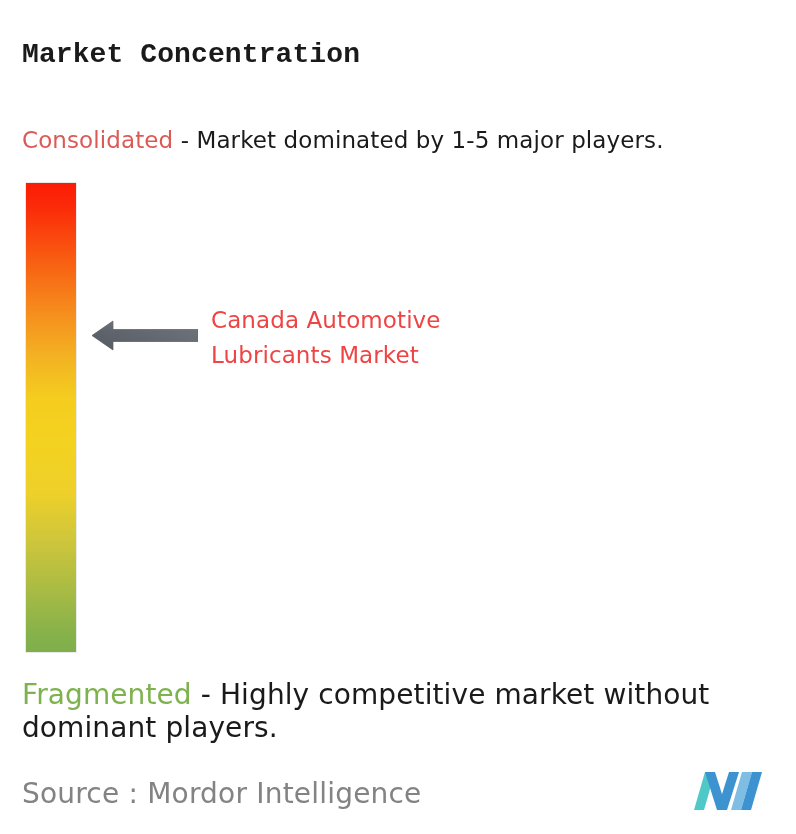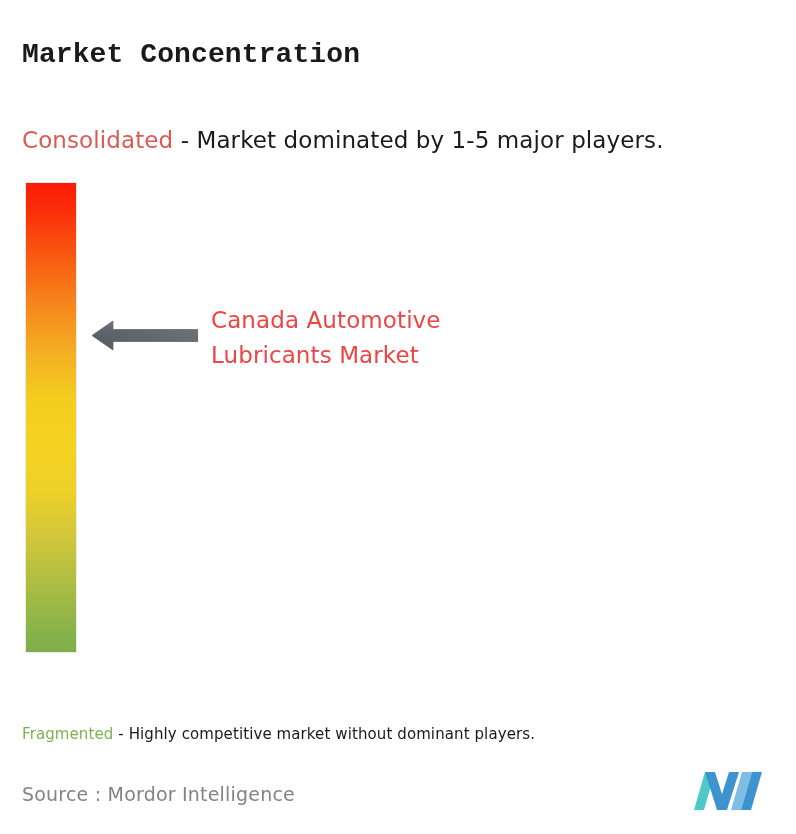--- a/index.html
+++ b/index.html
@@ -42,23 +42,23 @@
     margin-top: 38px;
   }
   #consolidated-legend .kw {
     color: #dc5a55;
   }
 
   
   #fragmented-legend {
     position: absolute;
     left: 22px;
-    top: 718px;
+    top: 678px;
     width: 760px;
-    font-size: 15px;
+    font-size: 28px;
     line-height: 33px;
     color: #1a1a1a;
     letter-spacing: 0.1px;
   }
   #fragmented-legend .kw {
     color: #7eb24e;
   }
 
   
   #scale-bar {
@@ -104,21 +104,21 @@
     color: #ef4444;
     letter-spacing: 0.1px;
     white-space: pre-line;
   }
 
   
   #source-line {
     position: absolute;
     left: 22px;
     top: 780px;
-    font-size: 19px;
+    font-size: 28px;
     line-height: 28px;
     color: #838383;
     letter-spacing: 0.2px;
     white-space: nowrap;
   }
 
   
   #brand-logo {
     position: absolute;
     left: 694px;

